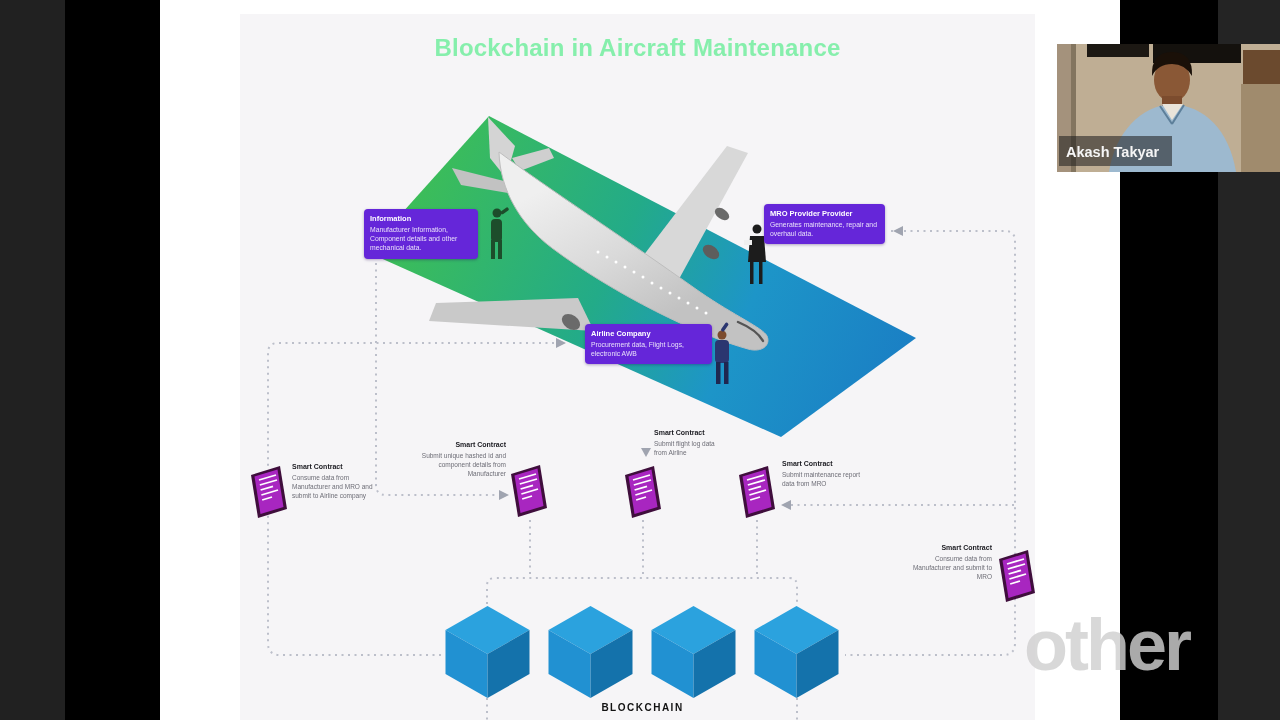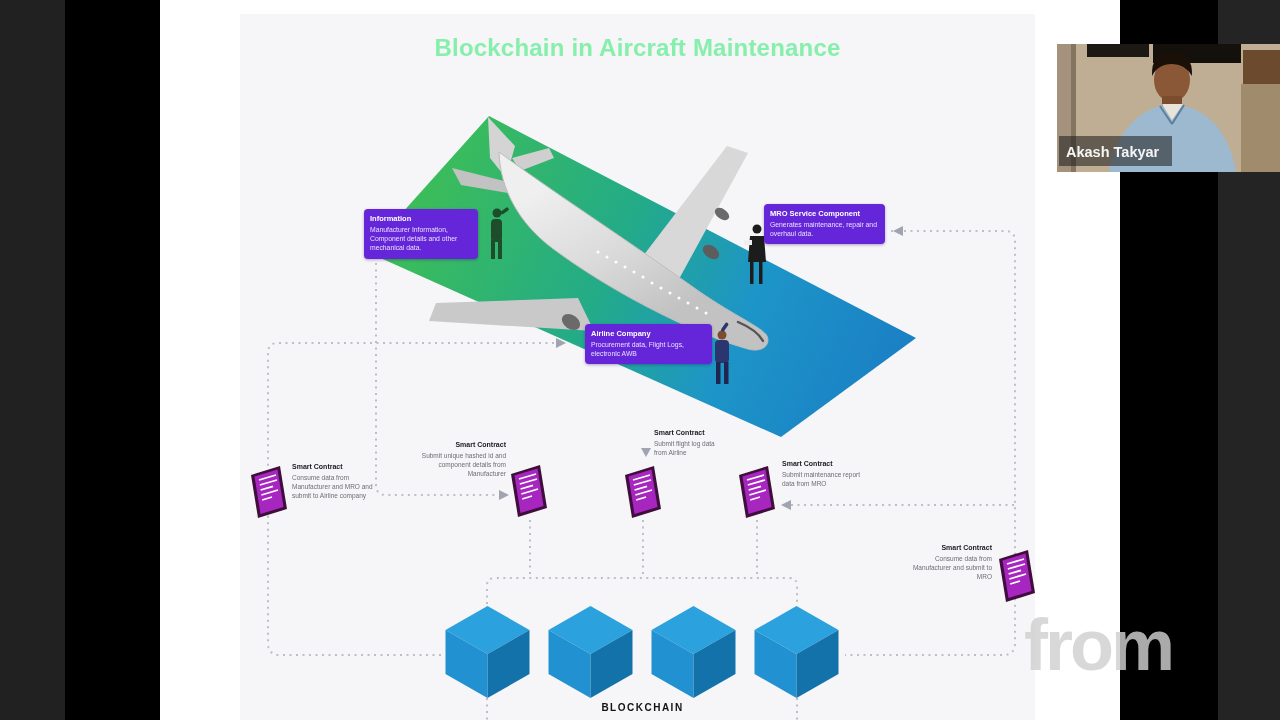--- a/index.html
+++ b/index.html
@@ -233,21 +233,21 @@
   </svg>
 
   <div class="abs" id="slide-title">Blockchain in Aircraft Maintenance</div>
 
   <div class="abs actor-card" id="card-manufacturer">
     <div class="actor-title">Information</div>
     <div class="actor-desc">Manufacturer Information, Component details and other mechanical data.</div>
   </div>
 
   <div class="abs actor-card" id="card-mro">
-    <div class="actor-title">MRO Service Component</div>
+    <div class="actor-title">MRO Provider Provider</div>
     <div class="actor-desc">Generates maintenance, repair and overhaul data.</div>
   </div>
 
   <div class="abs actor-card" id="card-airline">
     <div class="actor-title">Airline Company</div>
     <div class="actor-desc">Procurement data, Flight Logs, electronic AWB</div>
   </div>
 
   <div class="abs sc" id="sc-consume-airline">
     <div class="sc-title">Smart Contract</div>
@@ -291,15 +291,15 @@
         <rect x="105" y="52" width="20" height="12" fill="#7c4c2e"></rect>
         <path d="M52 128 C58 88 84 62 115 60 C148 62 172 86 179 128 Z" fill="#9db9cf"></path>
         <polygon points="105,60 126,60 115,76" fill="#e9e4da"></polygon>
         <path d="M103 62 L115 80 M127 61 L115 80" stroke="#5d7f9a" stroke-width="2" fill="none"></path>
       </g>
       <rect x="2" y="92" width="113" height="30" fill="rgba(25,25,25,0.55)"></rect>
       <text x="9" y="113" font-family="Liberation Sans, sans-serif" font-size="14.5" font-weight="bold" fill="#f5f5f5">Akash Takyar</text>
     </svg>
   </div>
 
-  <div class="abs" id="watermark">from</div>
+  <div class="abs" id="watermark">other</div>
 
 </div>
 
 </body></html>

